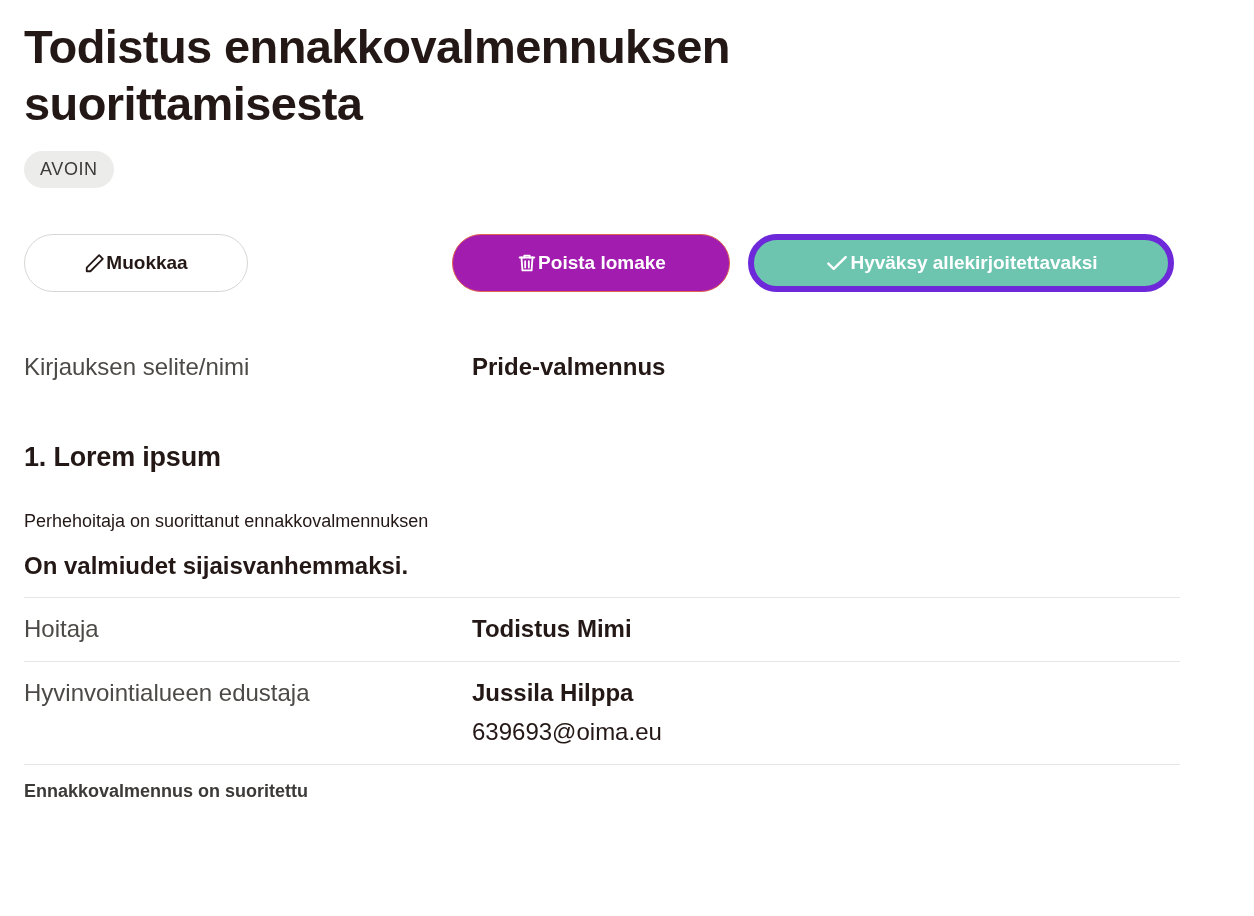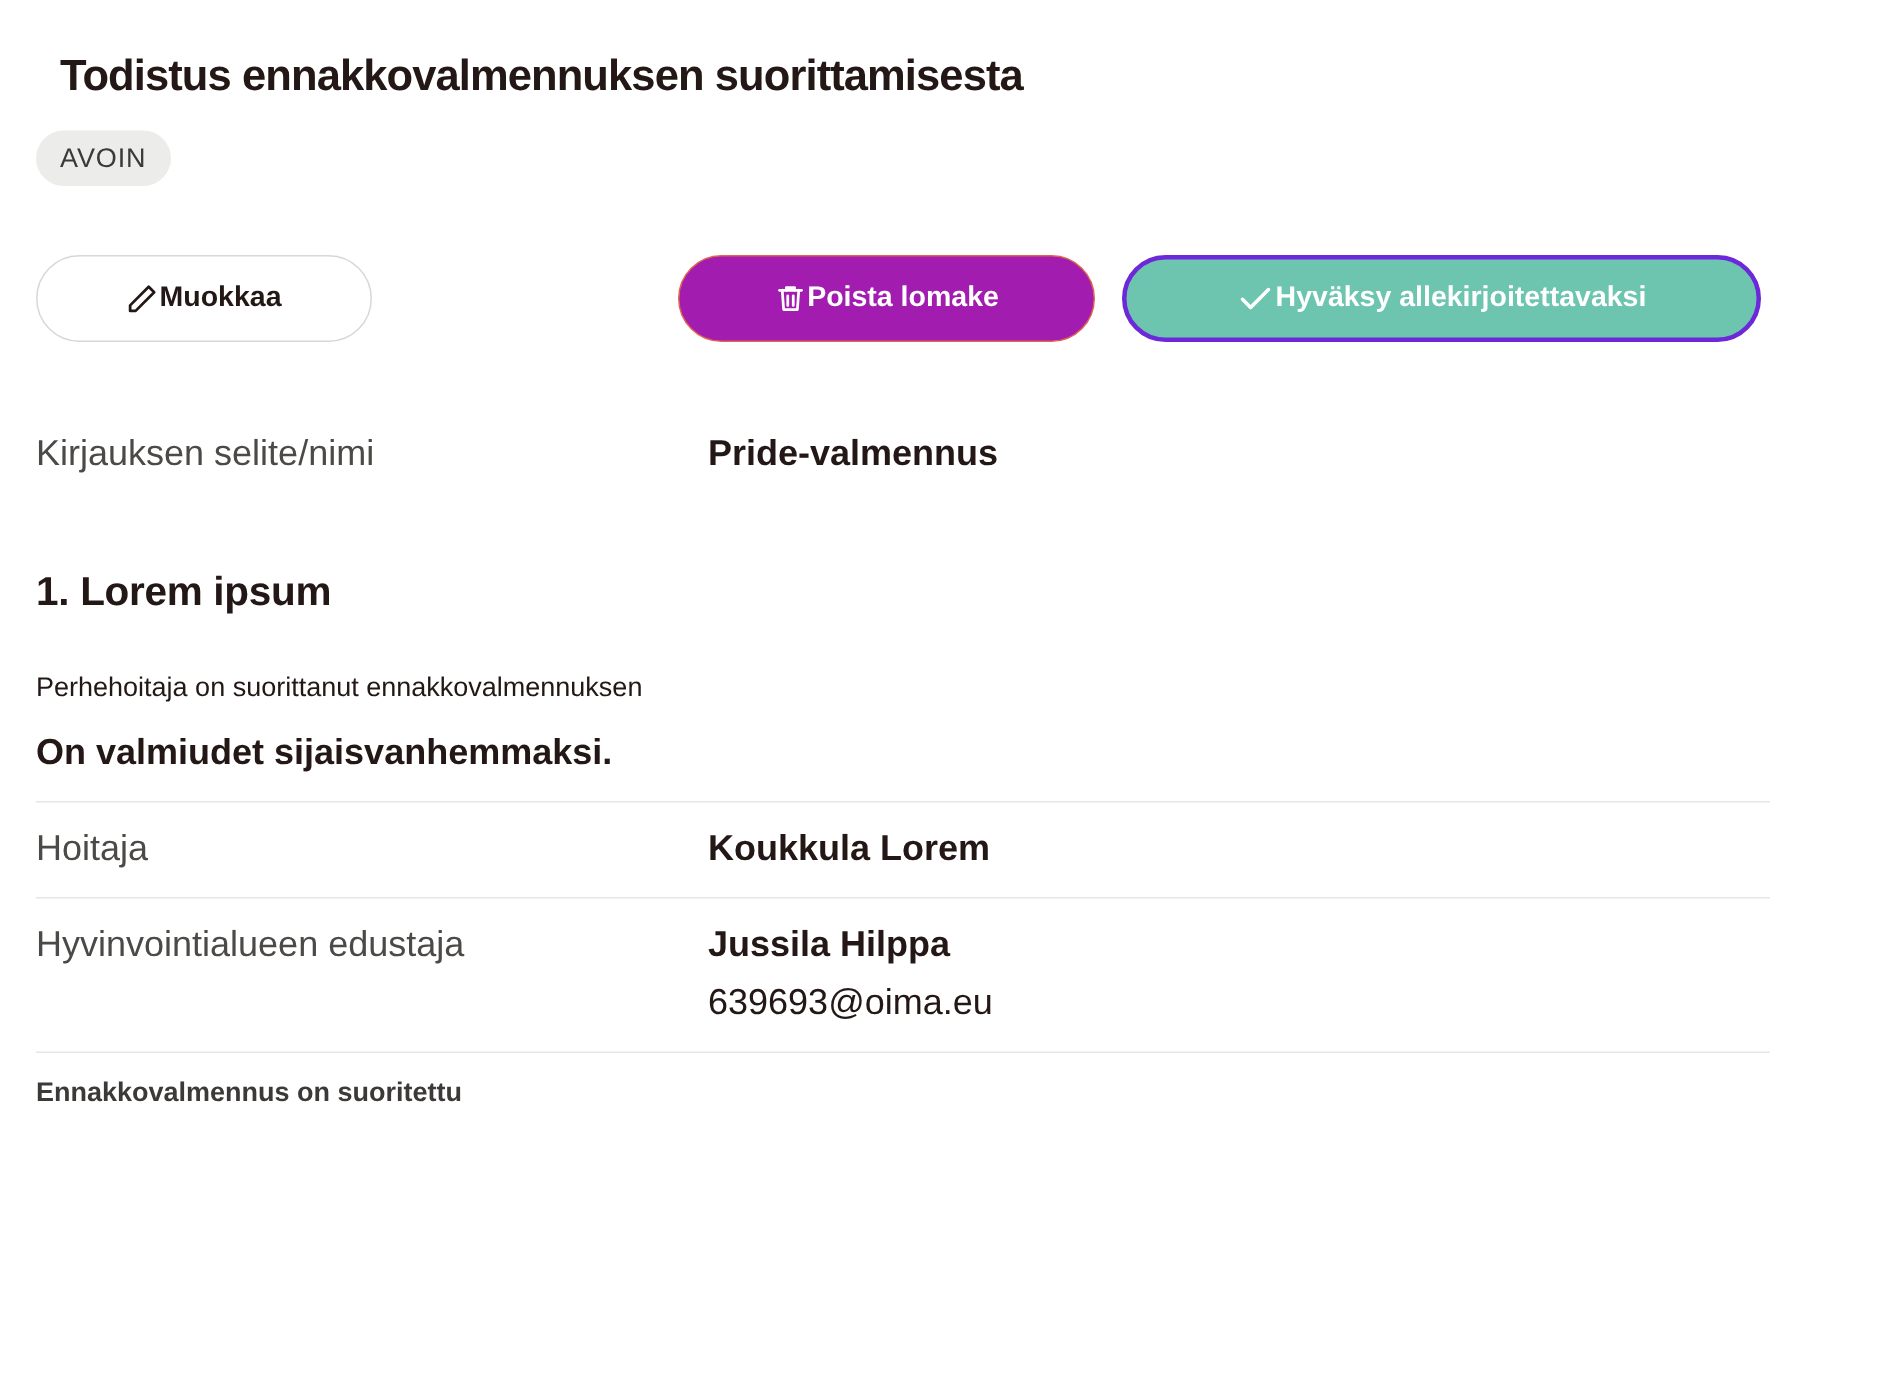--- a/index.html
+++ b/index.html
@@ -16,26 +16,26 @@
     overflow: hidden;
   }
   .page {
     padding: 18px 24px 0 24px;
     box-sizing: border-box;
     width: 1254px;
   }
 
   
   .page-title {
-    font-size: 29px;
+    font-size: 47px;
     line-height: 1.22;
     font-weight: bold;
     letter-spacing: -0.6px;
     color: #231815;
-    margin: 16px;
+    margin: 0;
     max-width: 860px;
   }
 
   
   .badge-row {
     margin-top: 18px;
   }
   .badge {
     display: inline-block;
     background: #ececeb;
@@ -80,21 +80,21 @@
     left: 428px;
     width: 278px;
     background: #a21caf;
     border: 1px solid #df6350;
     color: #ffffff;
   }
   .btn-approve {
     left: 724px;
     width: 426px;
     background: #6dc5b0;
-    border: 3px solid #6d28d9;
+    border: 6px solid #6d28d9;
     color: #ffffff;
   }
   .btn svg { display: block; }
 
   
   .field-row {
     display: flex;
     align-items: flex-start;
     padding: 14px 0;
     font-size: 24px;
@@ -211,21 +211,21 @@
     <div class="field-row">
       <div class="value">
         <span class="strong">On valmiudet sijaisvanhemmaksi.</span>
       </div>
     </div>
     <div class="divider"></div>
 
     <div class="field-row">
       <div class="label">Hoitaja</div>
       <div class="value">
-        <span class="strong">Koukkula Lorem</span>
+        <span class="strong">Todistus Mimi</span>
       </div>
     </div>
     <div class="divider"></div>
 
     <div class="field-row">
       <div class="label">Hyvinvointialueen edustaja</div>
       <div class="value">
         <span class="strong">Jussila Hilppa</span>
         <span class="sub">639693@oima.eu</span>
       </div>

